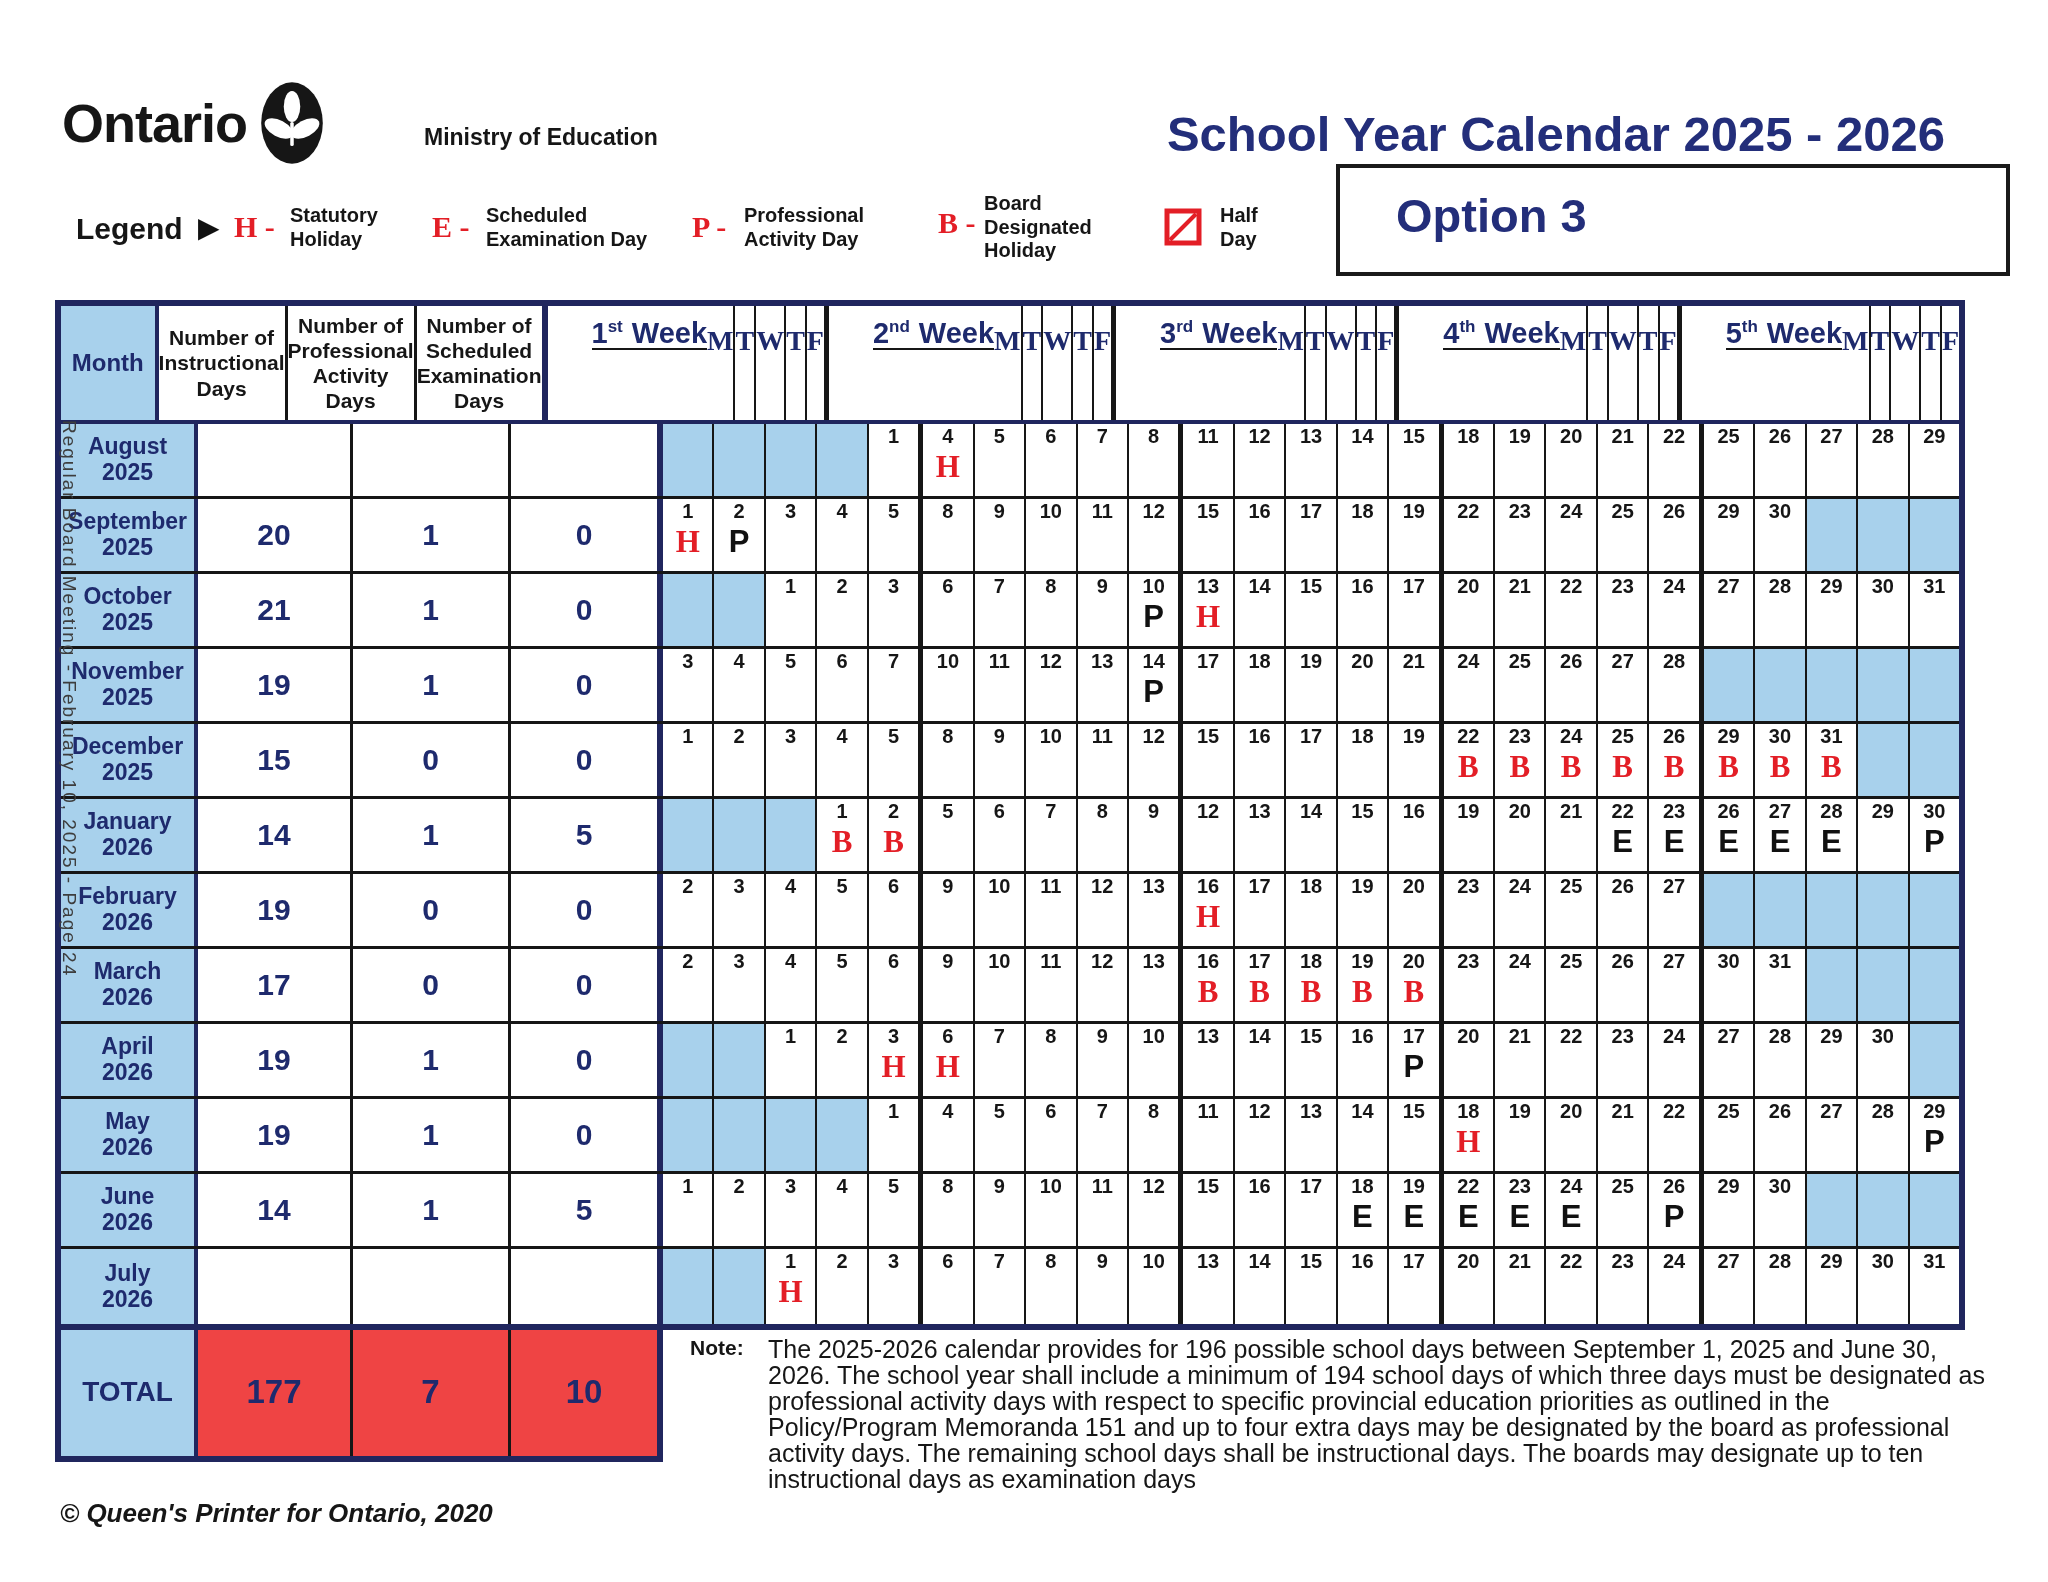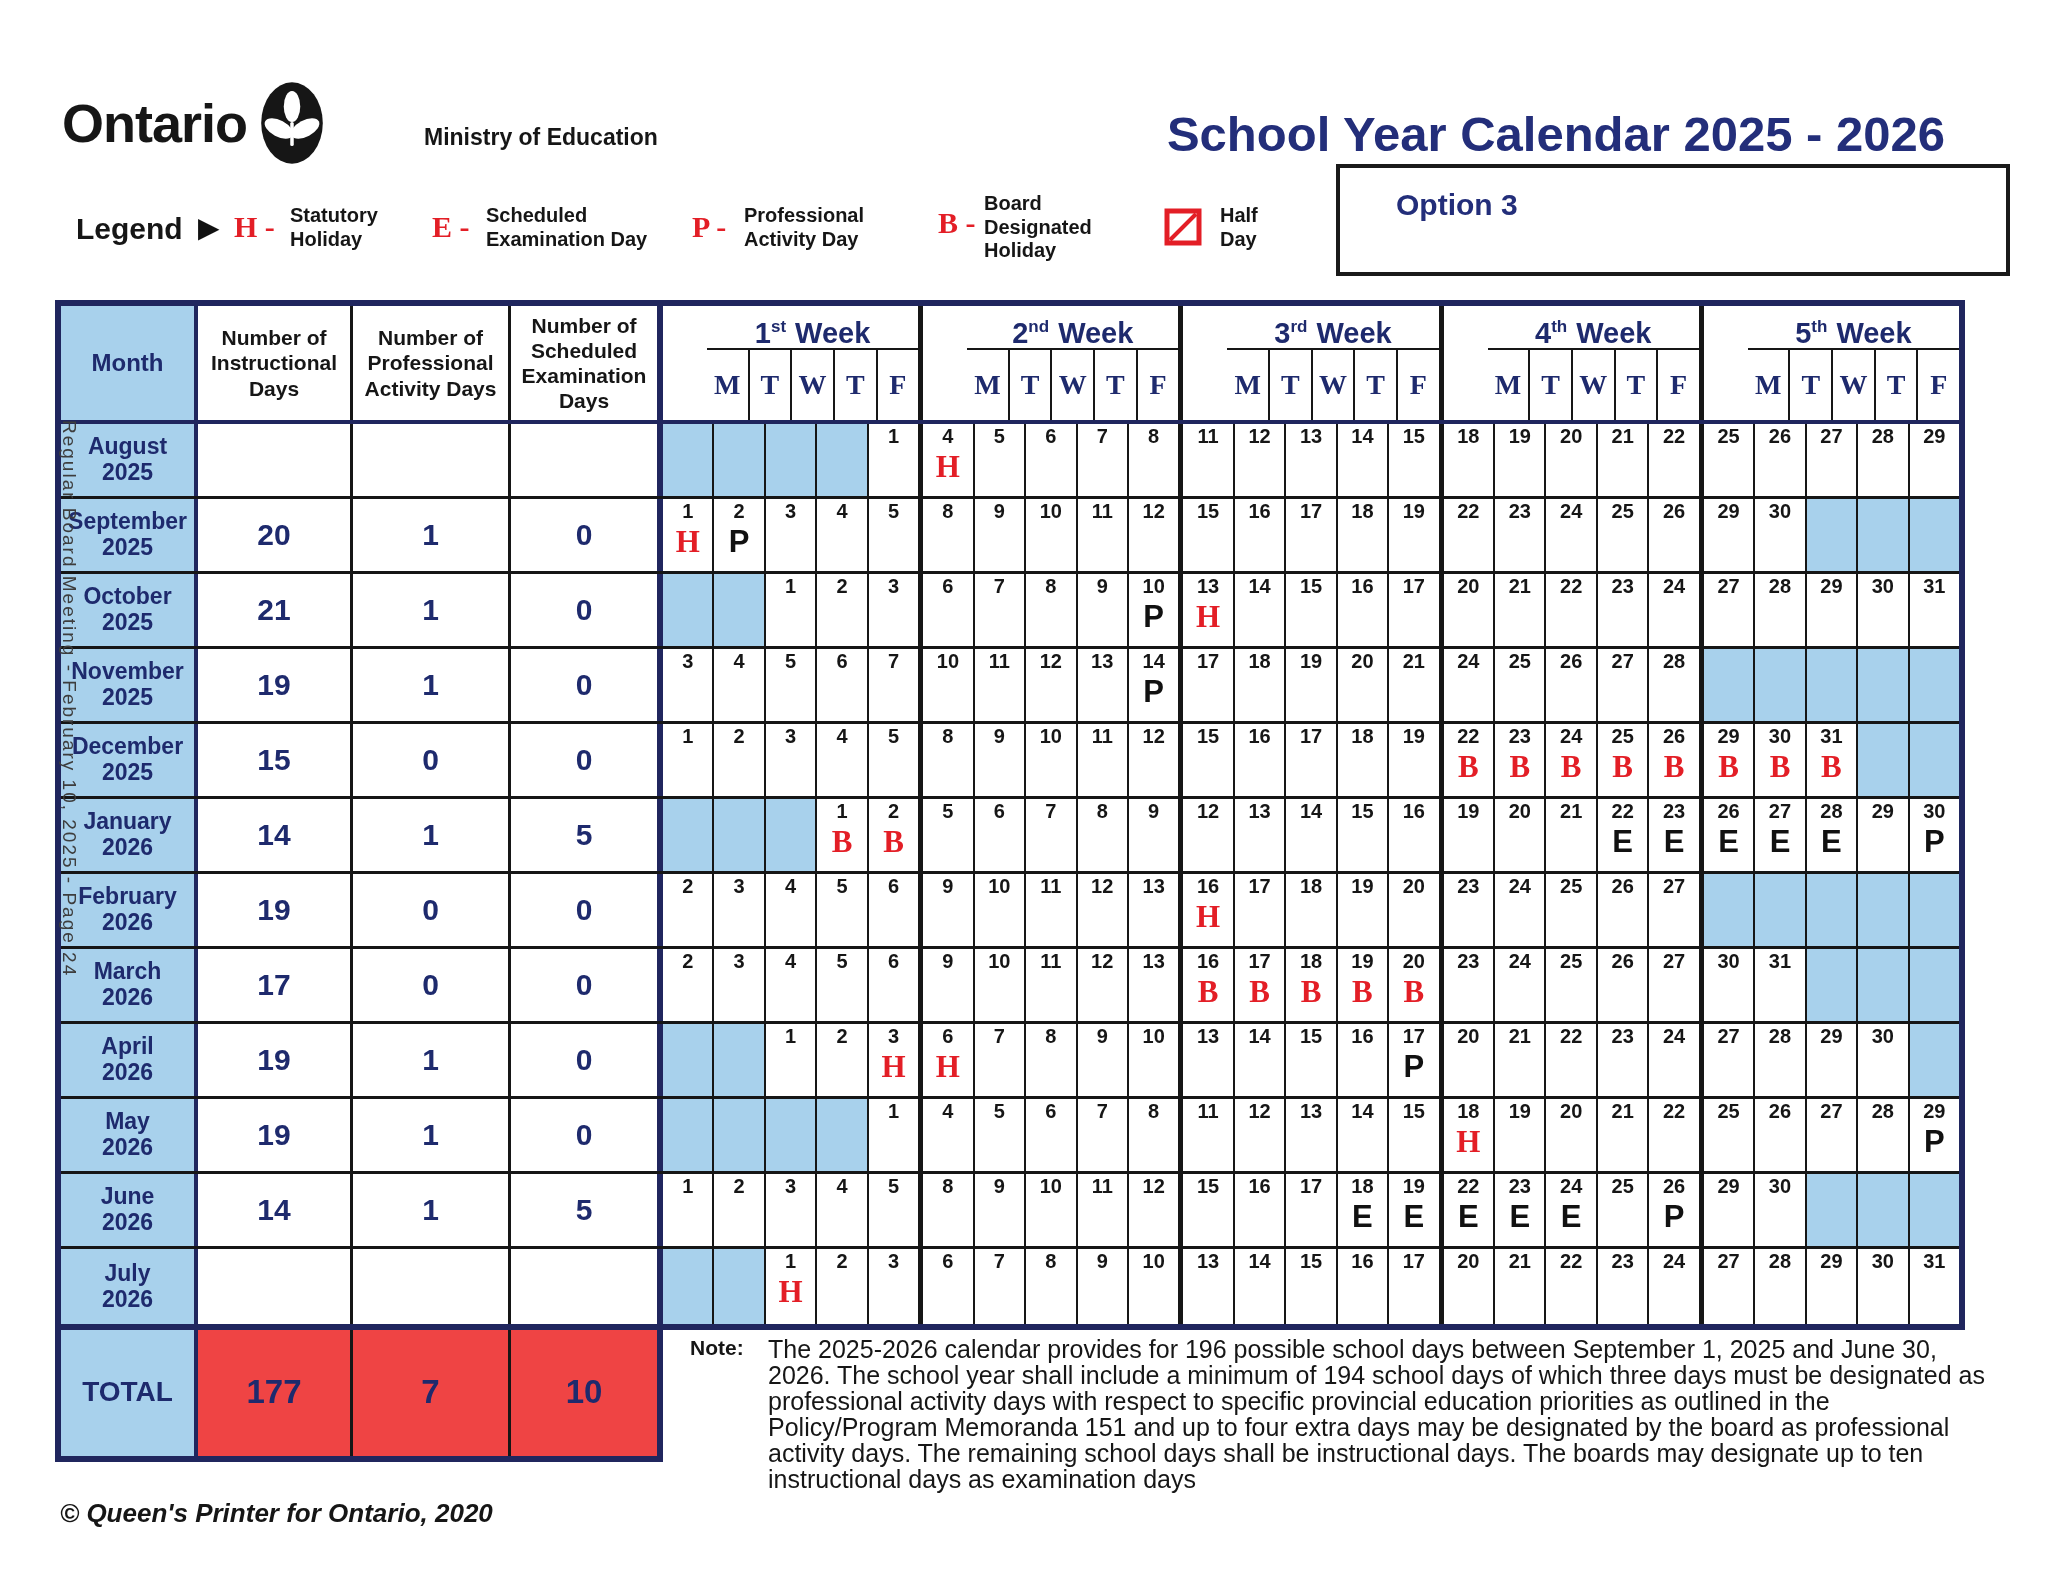--- a/index.html
+++ b/index.html
@@ -11,21 +11,21 @@
   .brand-text { font-size:54px; font-weight:bold; color:#161616; letter-spacing:-1px; }
   .trillium { width:66px; height:86px; }
 
   .ministry { position:absolute; left:424px; top:124px; font-size:23px; font-weight:bold; color:#161616; }
 
   .title { position:absolute; left:985px; top:106px; width:960px; text-align:right;
            font-size:49px; font-weight:bold; color:#232e7a; }
 
   .option-box { position:absolute; left:1336px; top:164px; width:674px; height:112px;
                 border:4px solid #1a1a1a; background:#fff; }
-  .option-text { margin:20px 16px 0 56px; font-size:30px; font-weight:bold; color:#232e7a; }
+  .option-text { margin:20px 16px 0 56px; font-size:47px; font-weight:bold; color:#232e7a; }
 
   
   .legend { position:absolute; left:60px; top:190px; width:1290px; height:80px; }
   .legend > div { position:absolute; }
   .legend-title { left:16px; top:22px; font-size:30px; font-weight:bold; color:#161616; }
   .legend-arrow { left:138px; top:21px; font-size:28px; color:#111; }
   .lg-key { font-family:"Liberation Serif", serif; font-weight:bold; color:#e31e26; font-size:30px; }
   .lg-label { font-size:20px; font-weight:bold; color:#161616; line-height:1.18; white-space:pre-line; }
   .k-h { left:174px; top:20px; } .l-h { left:230px; top:14px; }
   .k-e { left:372px; top:20px; } .l-e { left:426px; top:14px; }
@@ -44,21 +44,21 @@
                border:6px solid #20265e; background:#fff; z-index:2; }
   .cal-header { display:flex; height:118px; border-bottom:4px solid #20265e; }
   .hdr-cell { display:flex; align-items:center; justify-content:center; text-align:center;
               white-space:pre-line; font-size:21px; font-weight:bold; color:#161616; line-height:1.2; }
   .h-month { width:137px; background:#a8d1ec; border-right:4px solid #20265e;
              font-size:24px; color:#1e2a6d; }
   .h-i { width:155px; border-right:3px solid #161616; }
   .h-pa { width:158px; border-right:3px solid #161616; }
   .h-ex { width:152px; border-right:6px solid #20265e; }
   .hdr-weeks { flex:1; display:flex; }
-  .week-col { flex:1; display:flex; flex-direction:column; border-right:5px solid #161616;padding-left:44px; }
+  .week-col { flex:1; display:flex; flex-direction:row; border-right:5px solid #161616;padding-left:44px; }
   .week-col:last-child { border-right:none; }
   .week-title { height:44px; line-height:42px; text-align:center; border-bottom:2px solid #161616;
                 font-size:29px; font-weight:bold; color:#1e2a6d; }
   .week-title sup { font-size:17px; }
   .wk-word { margin-left:9px; }
   .dow-row { flex:1; display:flex; }
   .dow-cell { flex:1; border-right:2px solid #161616; text-align:center; line-height:70px;
               font-family:"Liberation Serif", serif; font-size:28px; font-weight:bold; color:#1e2a6d; }
   .dow-cell:last-child { border-right:none; }
 

